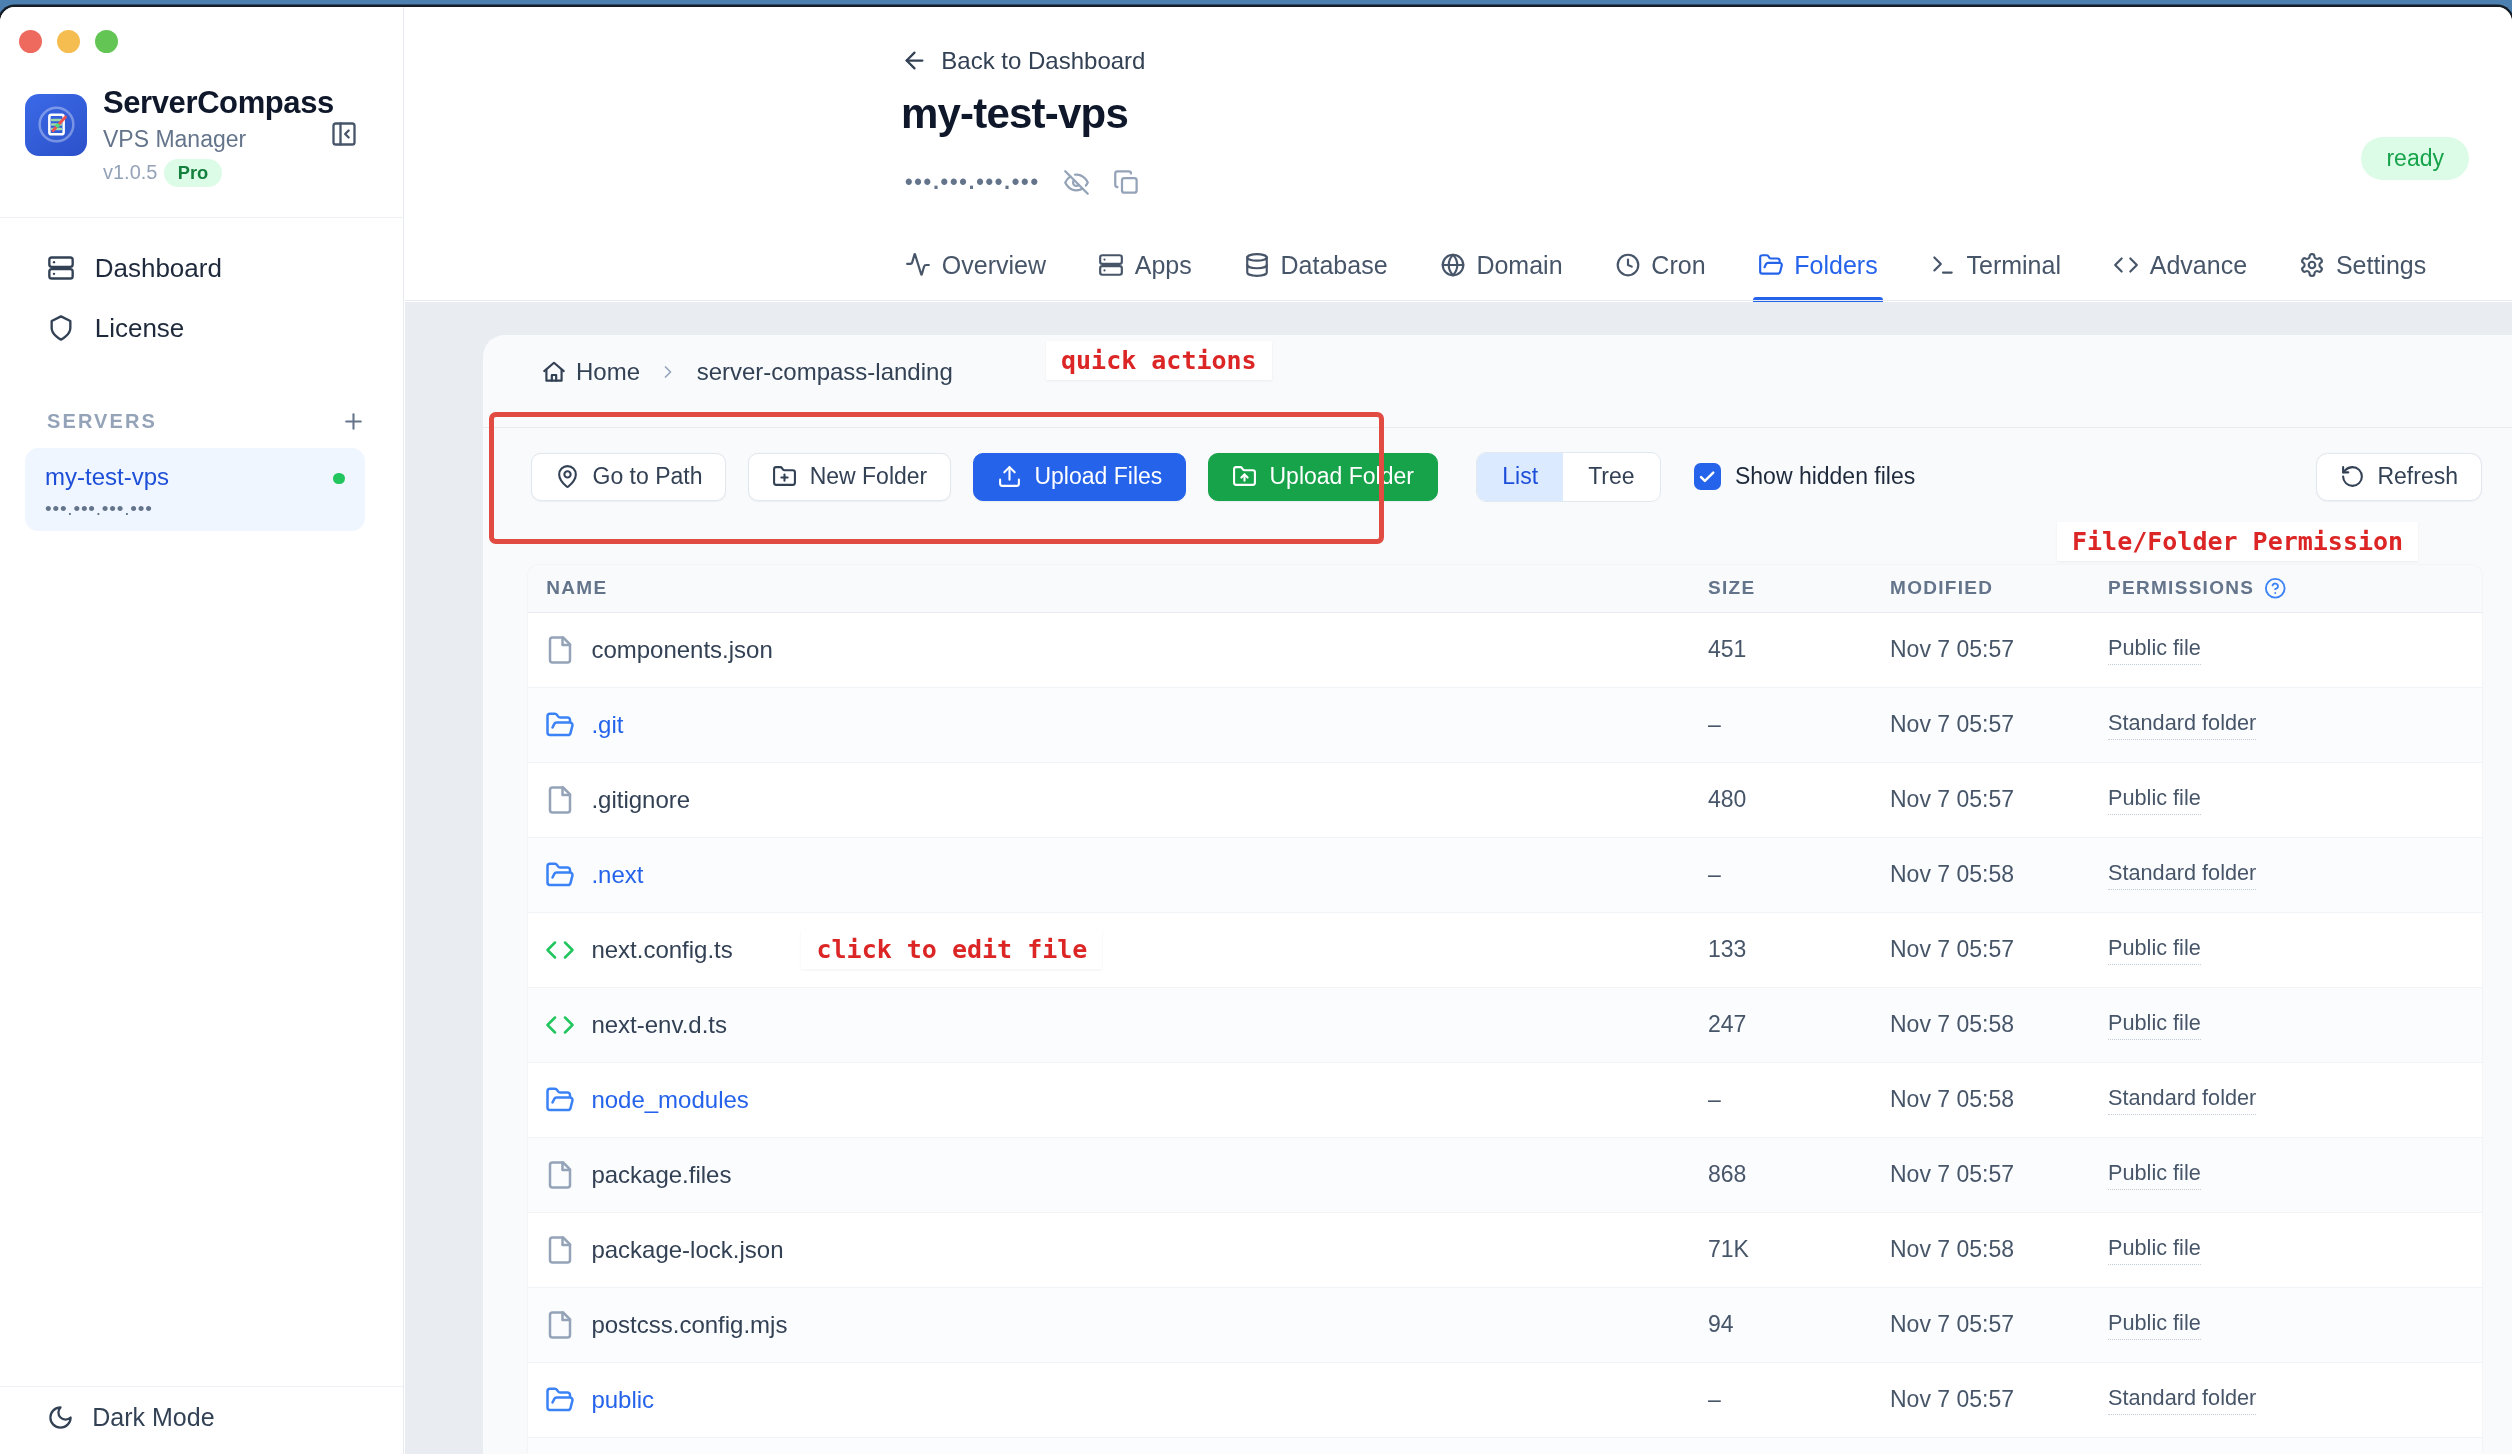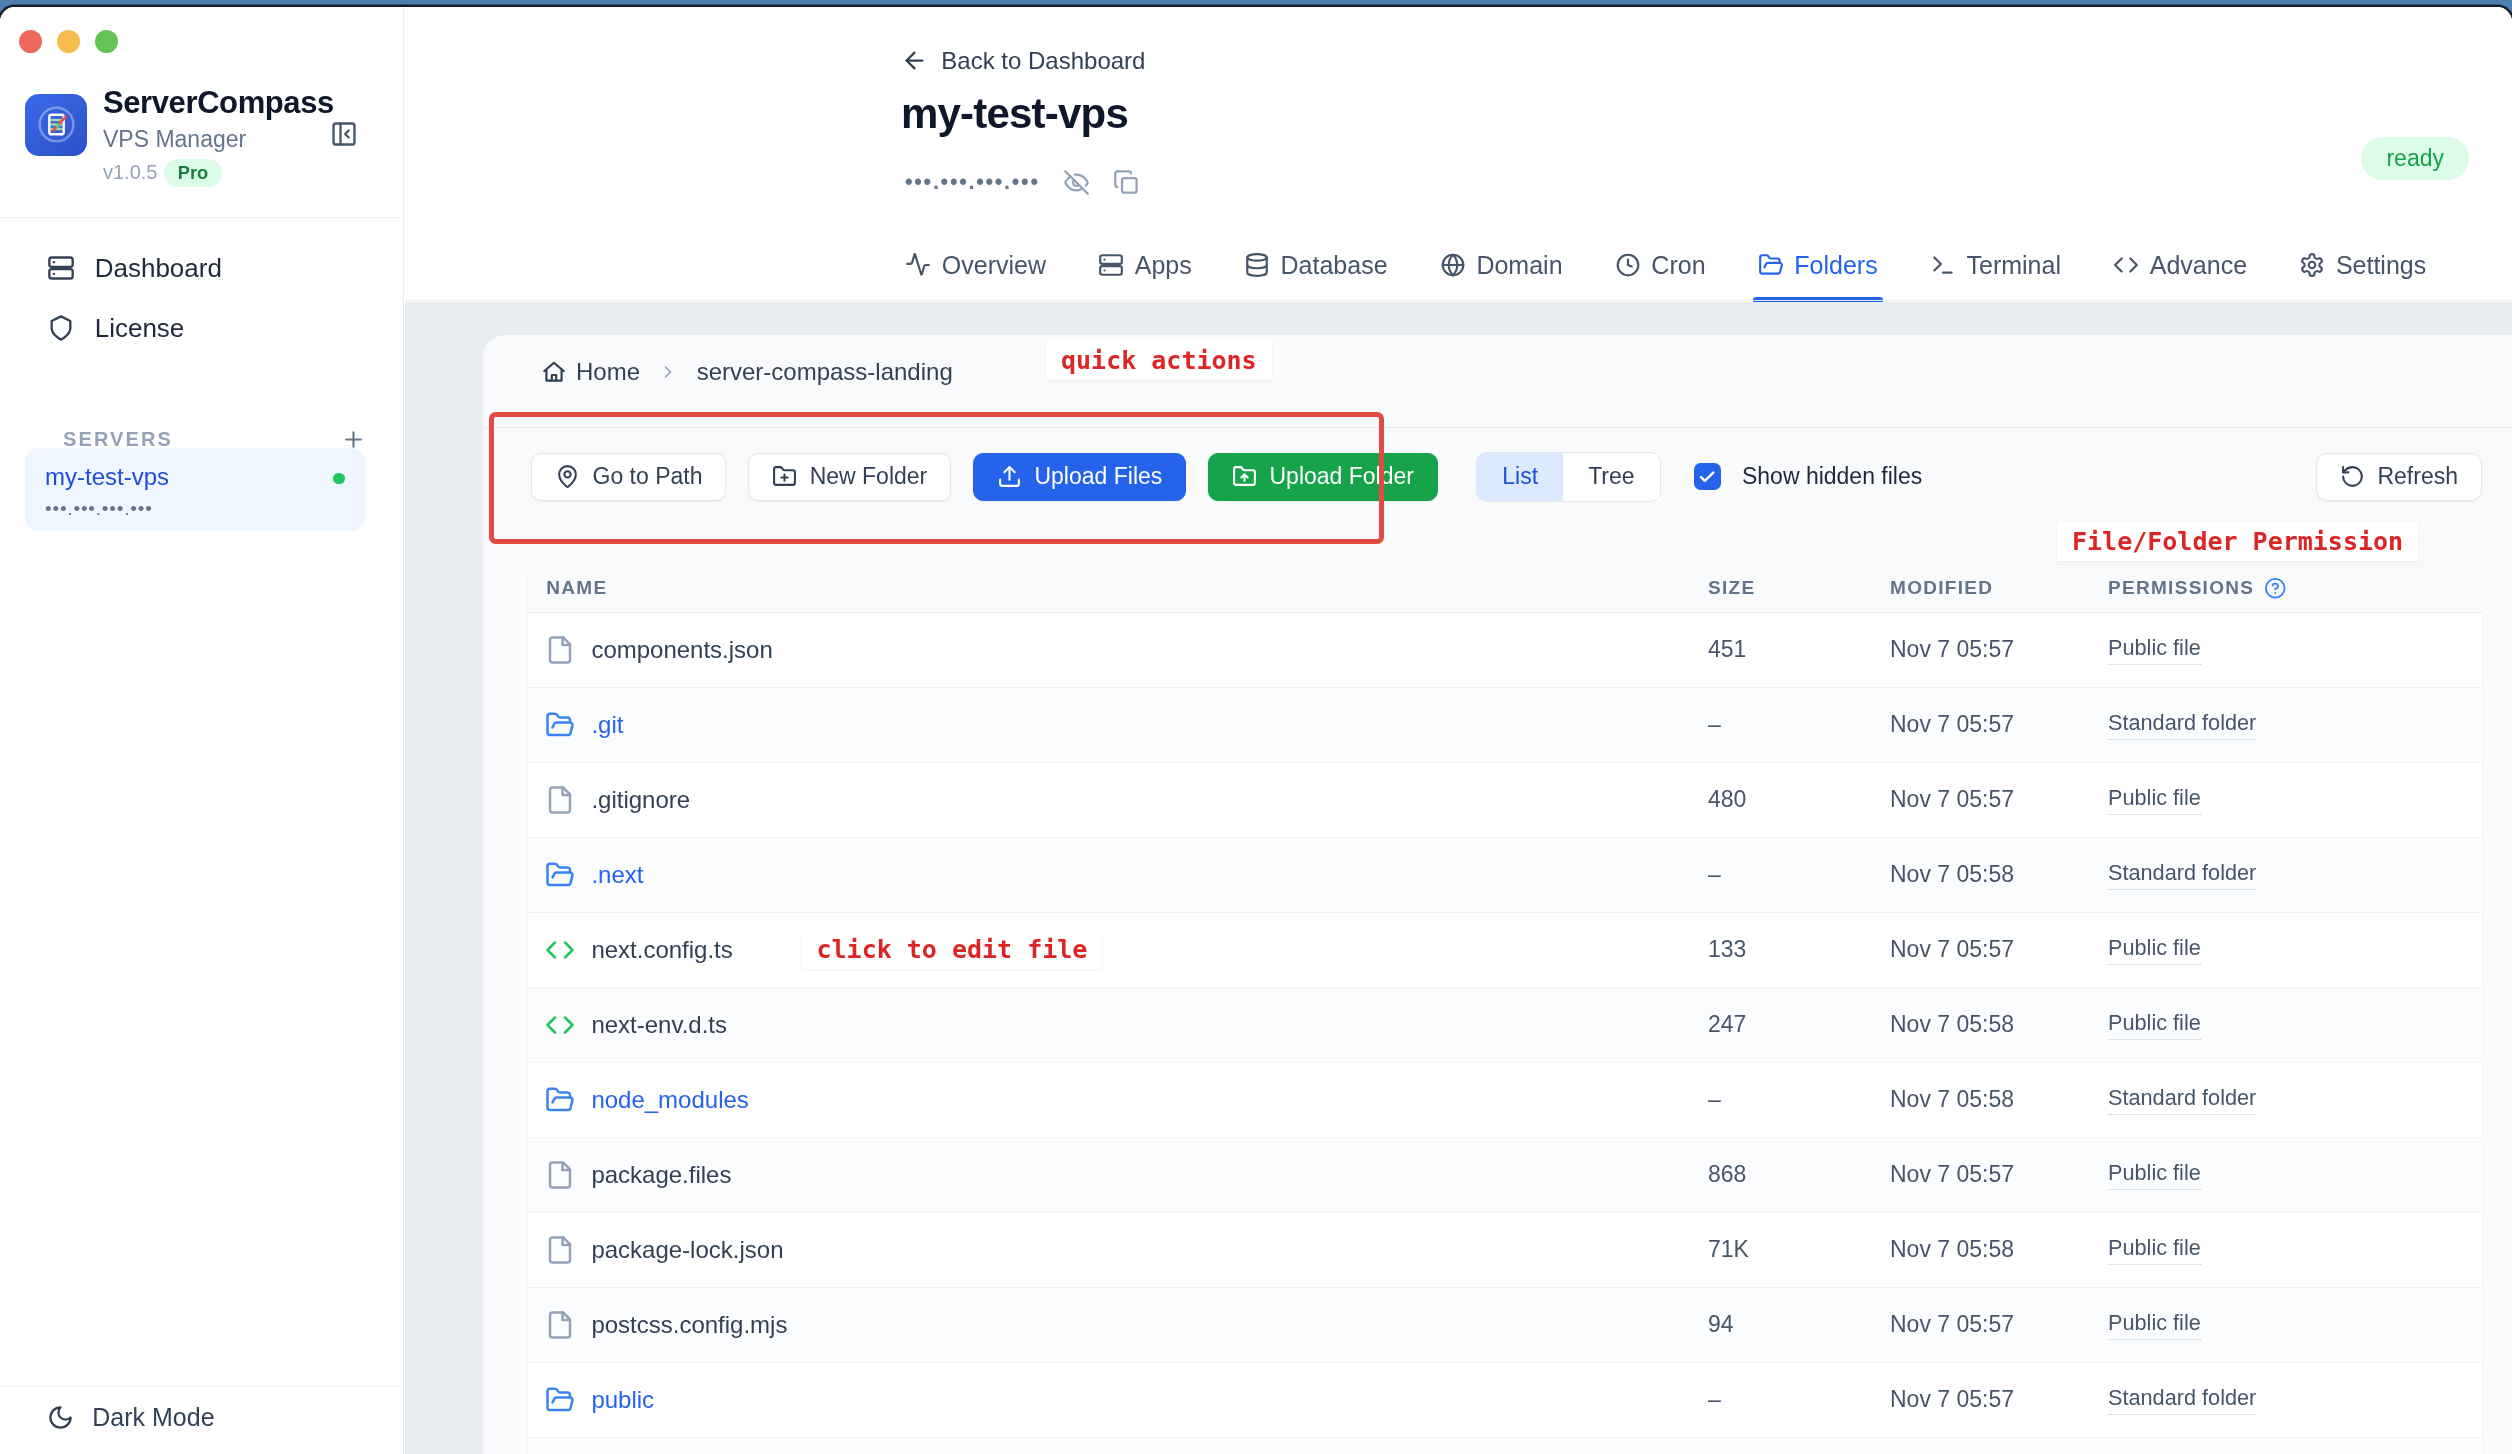--- a/index.html
+++ b/index.html
@@ -18,21 +18,21 @@
               background:linear-gradient(145deg,#3b6ae8,#2c50c9);display:flex;align-items:center;justify-content:center;}
   .brand-name{position:absolute;top:78px;left:103px;font-size:31px;font-weight:700;color:#0f172a;letter-spacing:-0.4px;}
   .brand-sub{position:absolute;top:119px;left:103px;font-size:23px;color:#64748b;}
   .brand-ver{position:absolute;top:152px;left:103px;font-size:20px;color:#94a3b8;display:flex;align-items:center;gap:7px;}
   .pro{font-size:18.3px;font-weight:700;color:#15803d;background:#dcfce7;padding:3.3px 13.3px;border-radius:832px;}
   .collapse{position:absolute;top:113px;left:330px;width:28px;height:28px;color:#475569;cursor:pointer;}
   .sb-div{position:absolute;left:0;right:0;border-top:1.7px solid #edf0f4;}
   .nav-item{position:absolute;left:16.7px;right:16.7px;height:53px;display:flex;align-items:center;gap:20px;
             padding-left:30px;border-radius:10px;color:#1e293b;font-size:26px;font-weight:500;cursor:pointer;}
   .nav-item .nic{width:28px;height:28px;color:#334155;}
-  .servers-head{position:absolute;top:420px;left:47px;right:37px;display:flex;align-items:center;justify-content:space-between;margin-left:16px;}
+  .servers-head{position:absolute;top:402px;left:47px;right:37px;display:flex;align-items:center;justify-content:space-between;}
   .servers-label{font-size:20px;font-weight:700;letter-spacing:2.1px;color:#94a3b8;}
   .plus{width:25px;height:25px;color:#64748b;cursor:pointer;}
   .server-card{position:absolute;top:441px;left:25px;width:340px;height:83px;background:#eff6ff;border-radius:13.3px;cursor:pointer;}
   .server-name{position:absolute;top:15px;left:20px;font-size:24px;font-weight:500;color:#1d4ed8;}
   .server-dot{position:absolute;top:25px;right:20px;width:11.7px;height:11.7px;border-radius:50%;background:#22c55e;}
   .server-ip{position:absolute;top:50px;left:20px;font-size:19px;color:#64748b;letter-spacing:0.8px;}
   .darkmode{position:absolute;top:1396px;left:47px;display:flex;align-items:center;gap:18.3px;
             font-size:25px;color:#334155;cursor:pointer;}
   .darkmode .nic{width:27px;height:27px;}
 
@@ -64,21 +64,21 @@
   .pdivider{position:absolute;top:92px;left:0;right:0;border-top:1.7px solid #e8ecf1;}
   .toolbar{position:absolute;top:118px;left:48px;right:30px;height:48px;display:flex;align-items:center;gap:21.7px;}
   .btn{height:48px;padding:0 23px;border-radius:10px;font-size:23px;display:inline-flex;align-items:center;gap:12.5px;
        background:#fff;border:1.7px solid #e2e8f0;color:#334155;box-shadow:0 0.8px 1.7px rgba(16,24,40,.05);cursor:pointer;white-space:nowrap;}
   .btn .nic{width:25px;height:25px;}
   .btn.blue{background:#2563eb;border-color:#2563eb;color:#fff;}
   .btn.green{background:#16a34a;border-color:#16a34a;color:#fff;}
   .seg{margin-left:16.7px;display:flex;height:48px;background:#fff;border:1.7px solid #e2e8f0;border-radius:10px;overflow:hidden;}
   .seg .opt{padding:0 25px;display:flex;align-items:center;font-size:23px;color:#334155;cursor:pointer;}
   .seg .opt.active{background:#dbeafe;color:#1d4ed8;}
-  .chkrow{display:flex;align-items:flex-start;gap:21px;margin-left:11.7px;cursor:pointer;}
+  .chkrow{display:flex;align-items:flex-start;gap:14px;margin-left:11.7px;cursor:pointer;}
   .chk{width:27px;height:27px;background:#2563eb;border-radius:6.7px;display:flex;align-items:center;justify-content:center;}
   .chk .nic{width:18.3px;height:18.3px;color:#fff;}
   .chklabel{font-size:23px;color:#1e293b;}
   .spacer{flex:1;}
   .redrect{position:absolute;top:77px;left:5.8px;width:885px;height:122px;border:5.8px solid #e14b41;border-radius:6.7px;pointer-events:none;}
   .anno{font-family:"DejaVu Sans Mono","Liberation Mono",monospace;font-weight:700;font-size:25px;
         color:#dc2626;background:#fff;padding:5px 15px;white-space:nowrap;box-shadow:0 0.8px 2.5px rgba(16,24,40,.06);}
   .qa{position:absolute;top:6.7px;left:563px;}
   .permnote{position:absolute;top:187px;left:1574px;}
 

